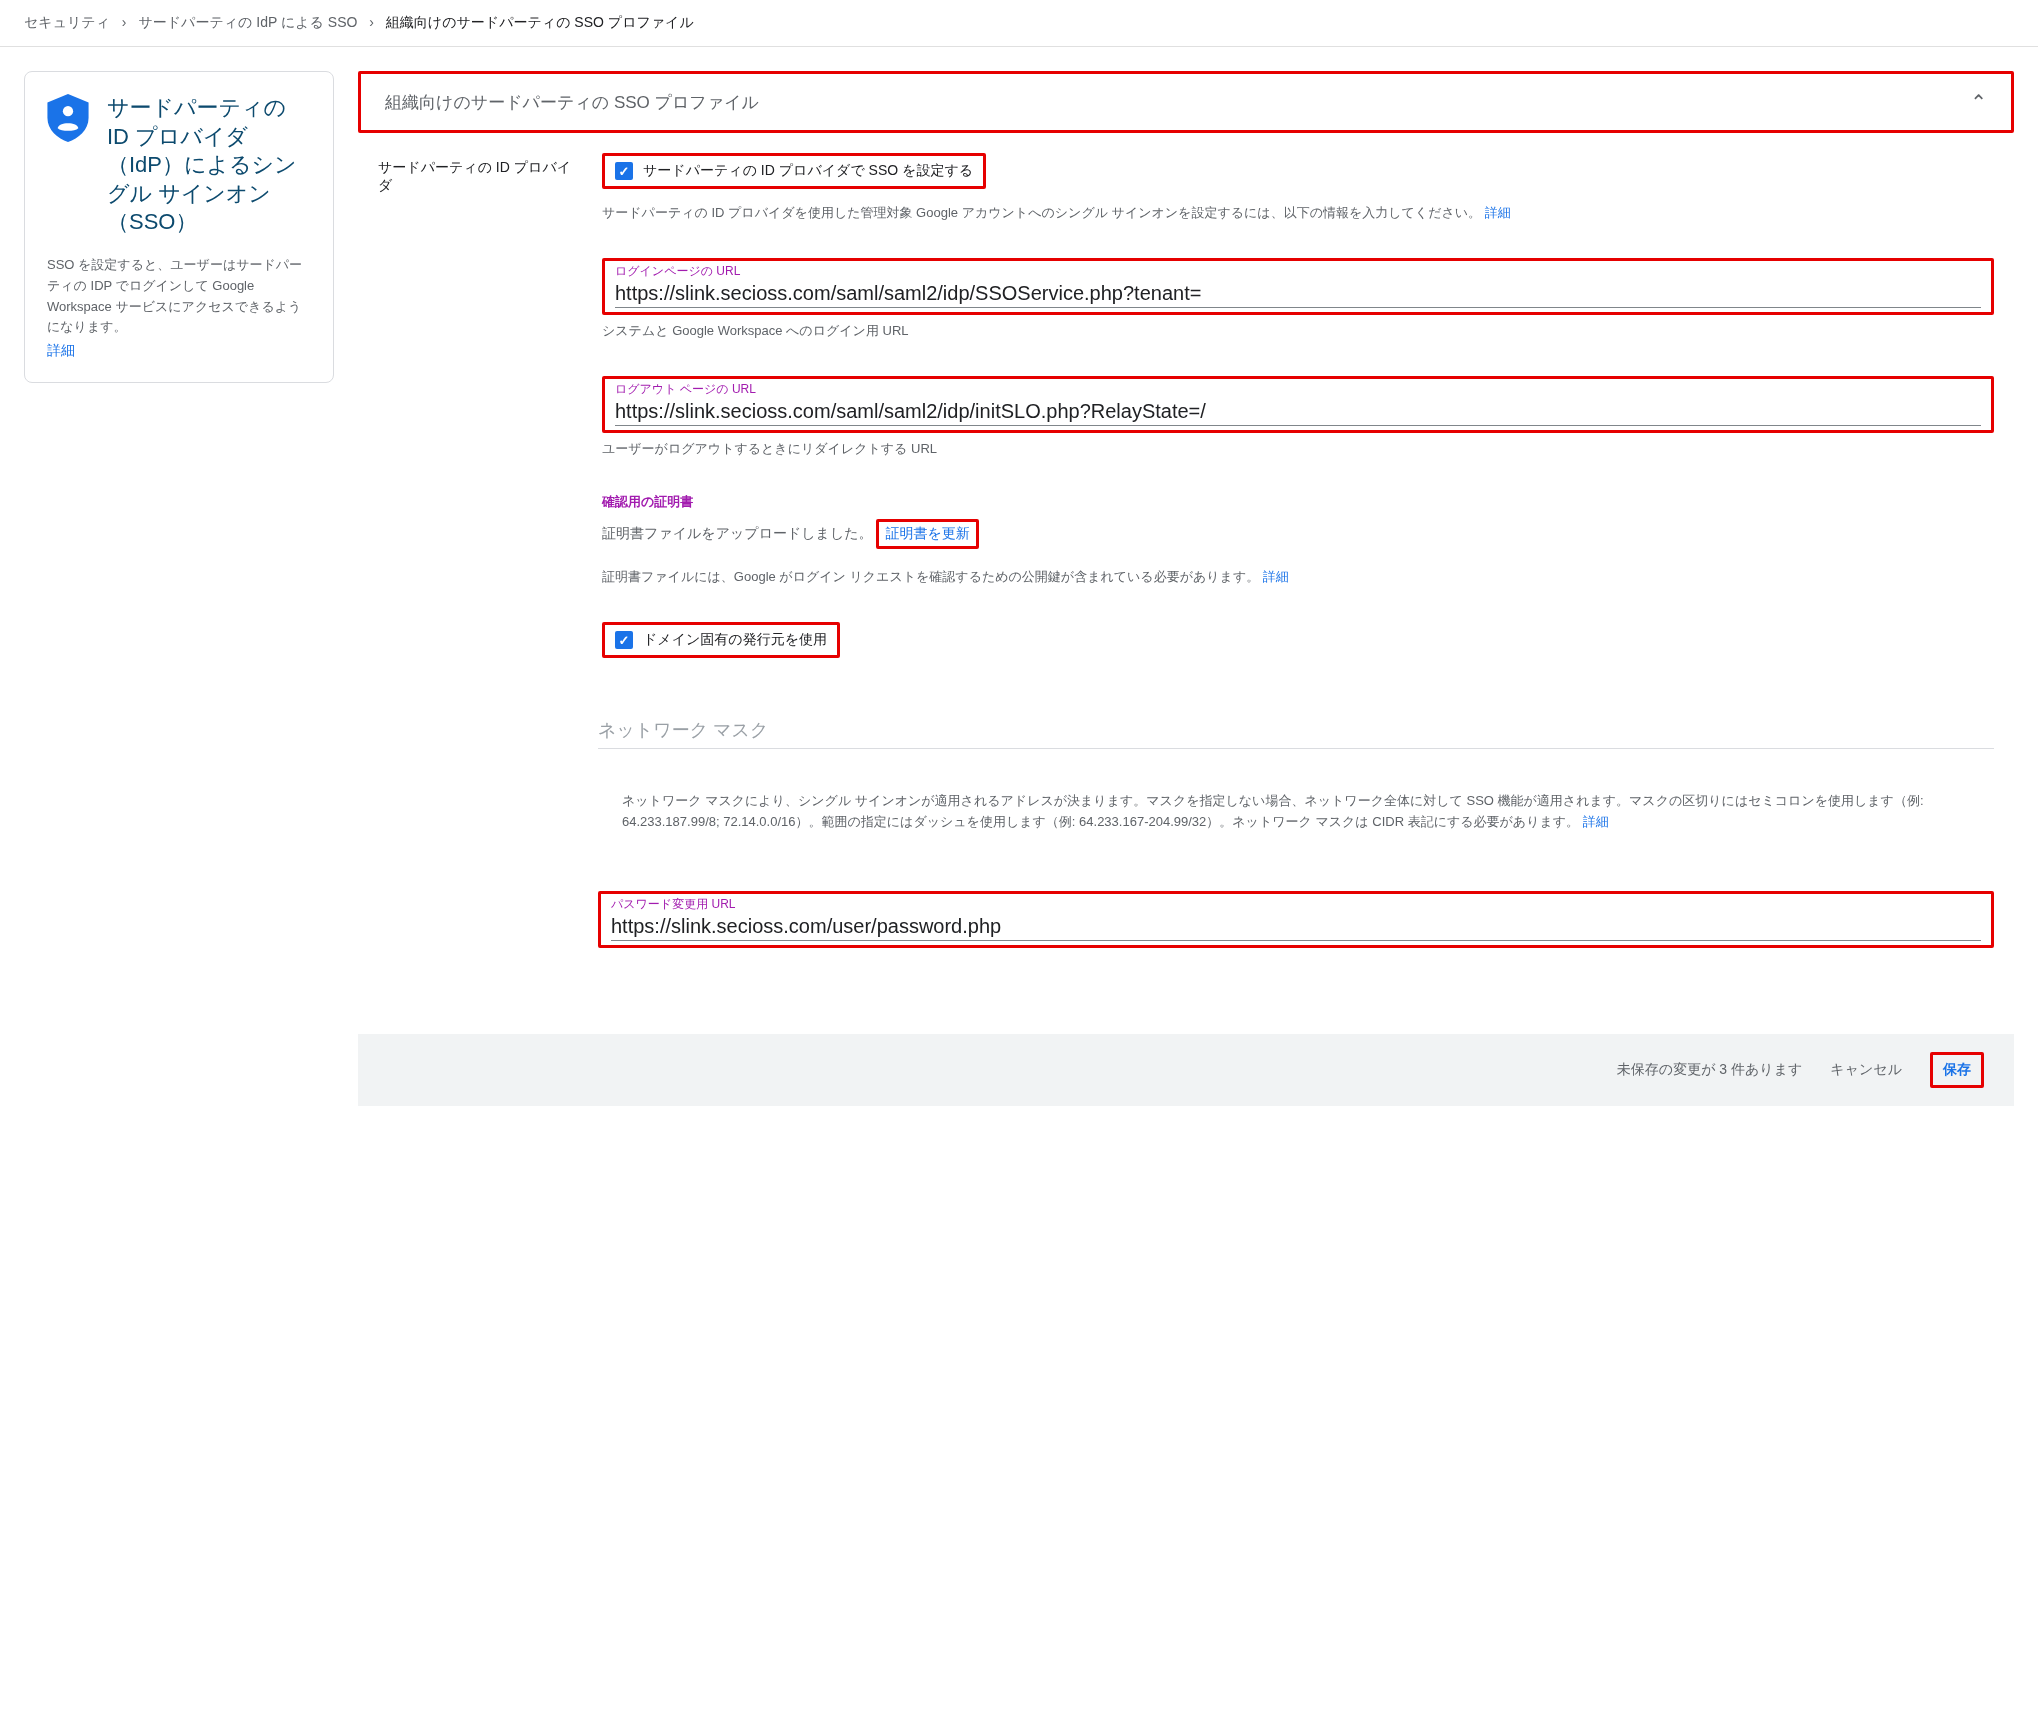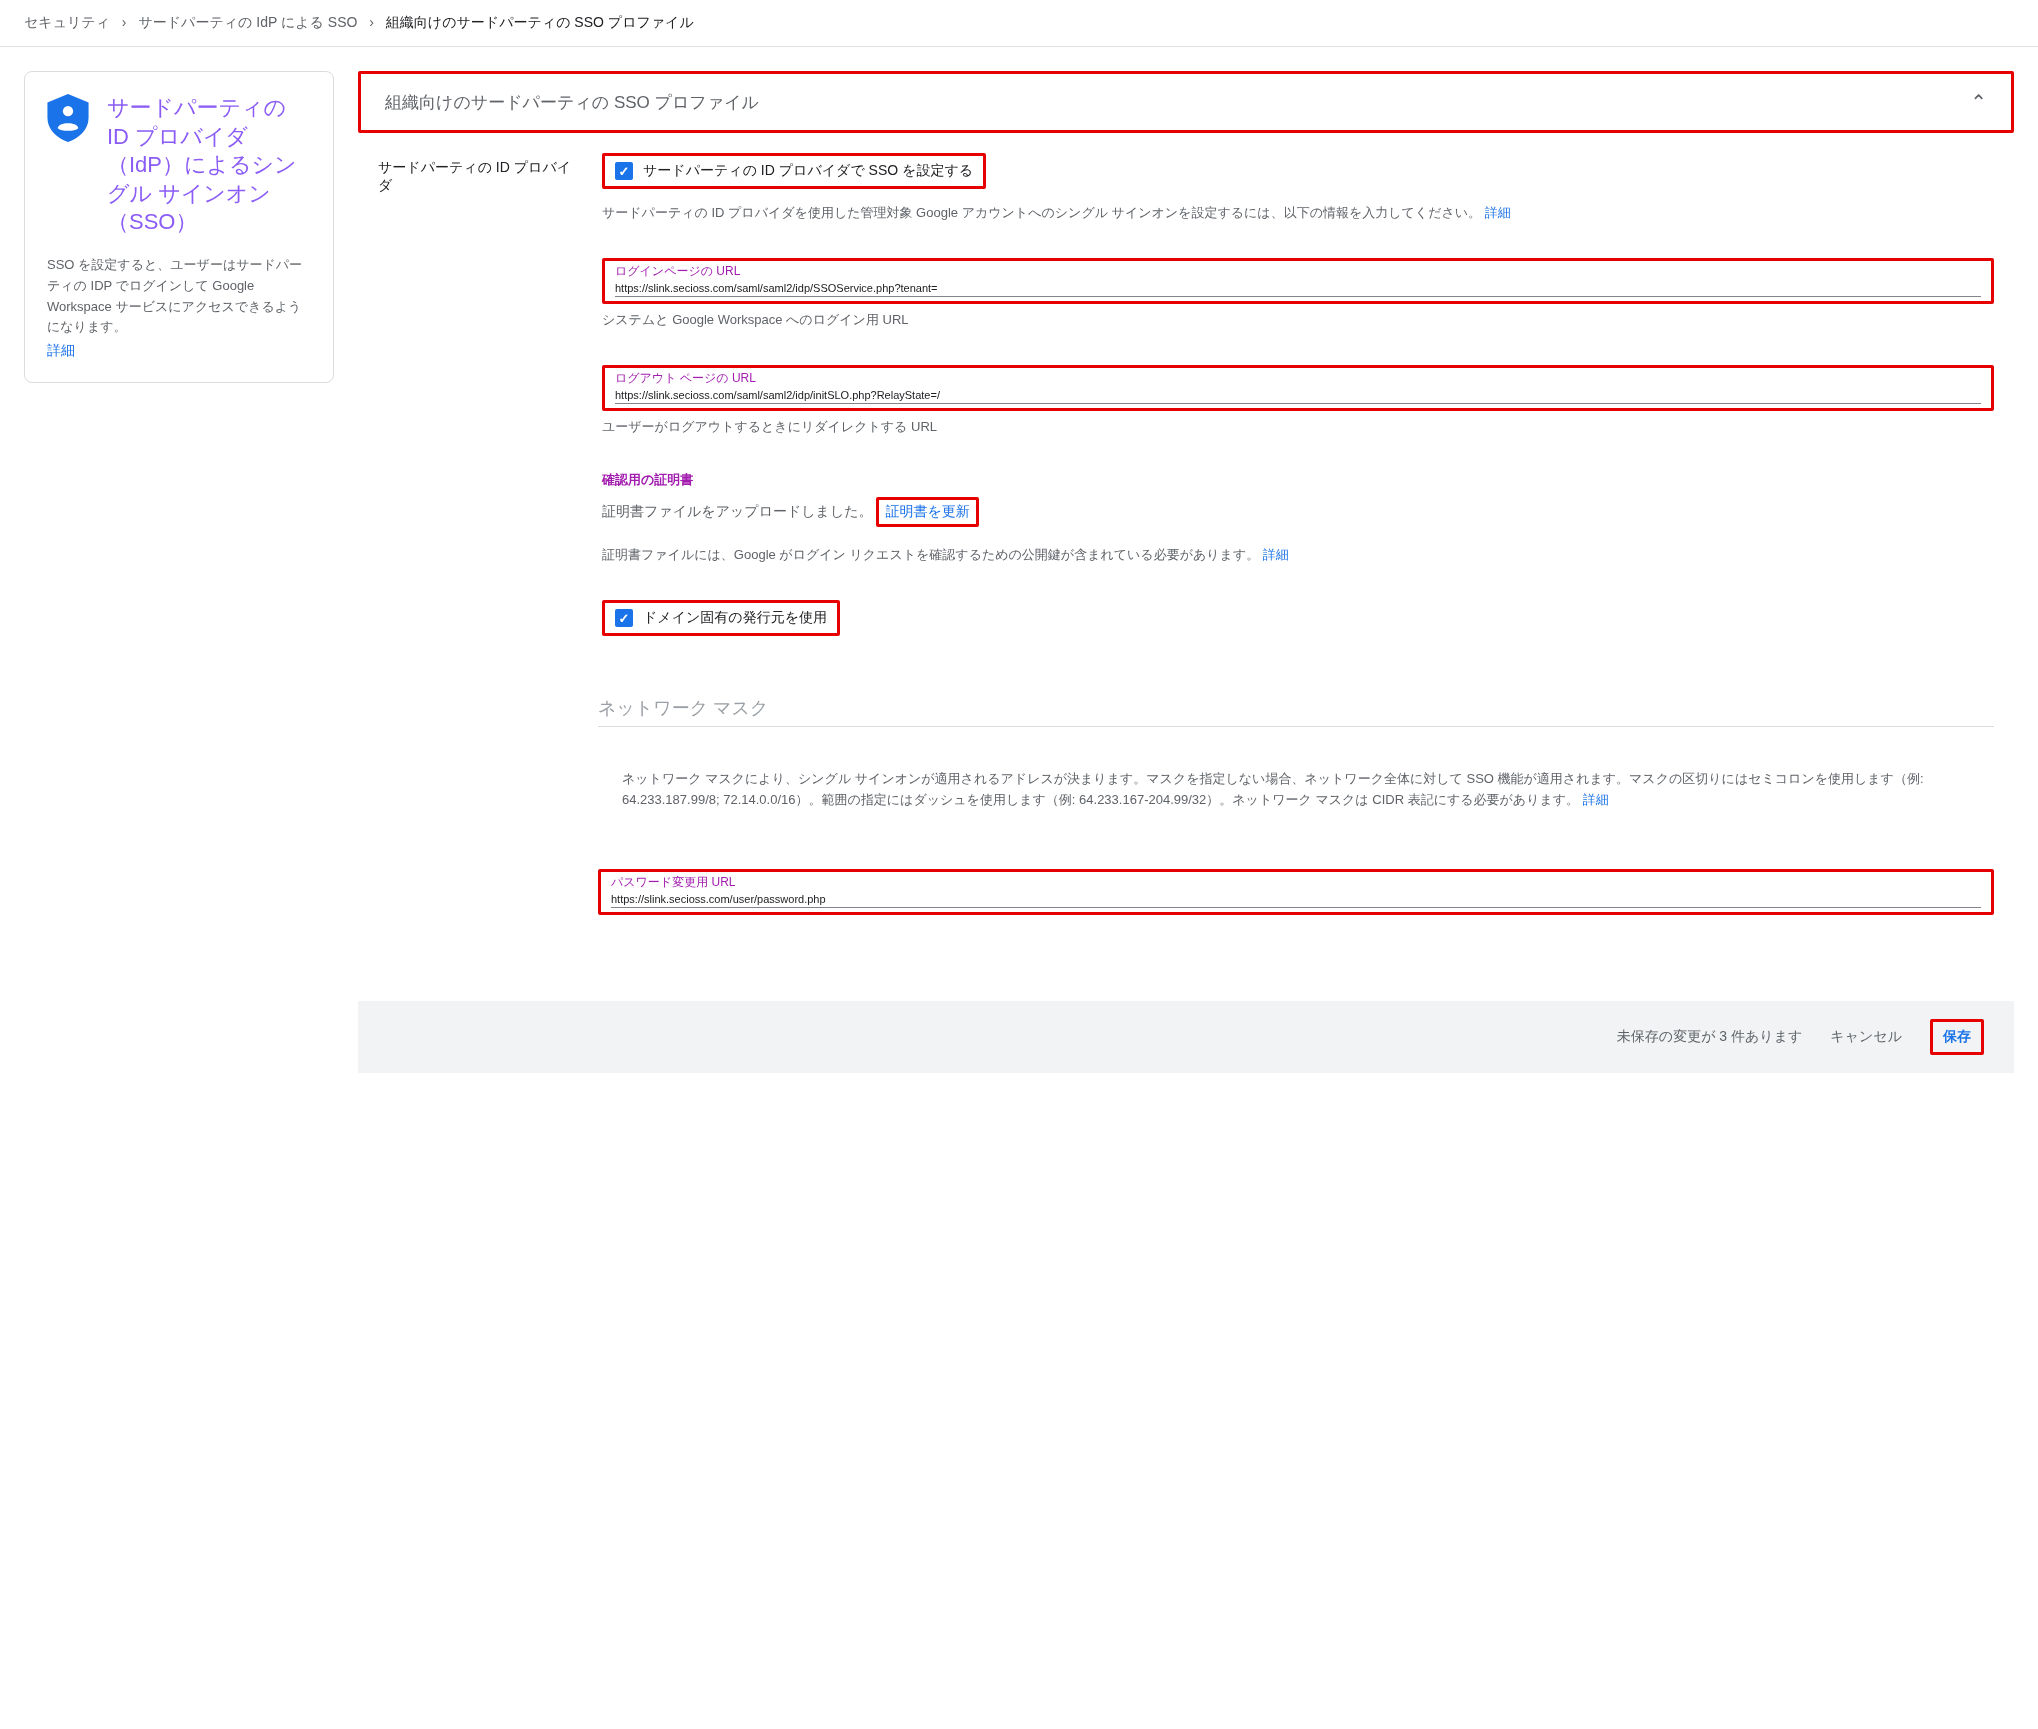--- a/index.html
+++ b/index.html
@@ -19,21 +19,21 @@
     .breadcrumb .current { color: #202124; font-weight: 500;}
     .content { display: flex; padding: 24px; gap: 24px; align-items: flex-start; }
     .side-card {
       width: 310px; flex: none;
       border: 1px solid #dadce0;
       border-radius: 8px;
       padding: 22px;
     }
     .side-head { display:flex; gap:18px; align-items:flex-start; margin-bottom:18px;}
     .shield-icon { width:42px; height:48px; flex:none; }
-    .side-title { font-size: 22px; color:#8b5cf6; line-height:1.3; }
+    .side-title { font-size: 22px; color:#0c4a6e; line-height:1.3; }
     .side-desc { font-size: 13px; color:#5f6368; line-height:1.6; }
     .link { color:#1a73e8; cursor:pointer; }
     .main { flex:1; border-left: none; }
     .card-header {
       border: 3px solid #e60000;
       border-radius: 2px;
       padding: 16px 24px;
       margin-bottom: 20px;
       display:flex;
       justify-content:space-between;
@@ -46,21 +46,21 @@
     .section-label { width: 200px; flex:none; font-size: 14px; color:#202124; padding-top:6px;}
     .section-body { flex:1; }
     .redbox { border: 3px solid #e60000; border-radius:2px; padding: 6px 10px; display:inline-flex; align-items:center; gap:10px; }
     .redbox-input { border:3px solid #e60000; border-radius:2px; padding: 2px 10px 4px 10px; margin-bottom:6px; }
     .checkbox {
       width:18px; height:18px; background:#1a73e8; border-radius:2px; display:inline-flex; align-items:center; justify-content:center; color:#fff; font-size:13px; font-weight:bold;
     }
     .helper { color:#5f6368; font-size:13px; line-height:1.6; margin-top:6px; }
     .floating-label { color:#a21caf; font-size:12px; }
     .input-text {
-       font-size:11px; color:#202124; padding:2px 0; border:none; width:100%; outline:none;
+       font-size:20px; color:#202124; padding:2px 0; border:none; width:100%; outline:none;
        border-bottom:1px solid #80868b;
        white-space:nowrap; overflow:hidden;
     }
     .block { margin-top: 34px; }
     .cert-update-box { border:3px solid #e60000; border-radius:2px; padding:3px 6px; display:inline-block;}
     .section-hdr { color:#9aa0a6; font-size:18px; border-bottom:1px solid #dadce0; padding-bottom:6px; margin-top:40px;}
     .footer {
       background:#f1f3f4;
       padding: 18px 30px;
       display:flex; justify-content:flex-end; align-items:center; gap:28px;

